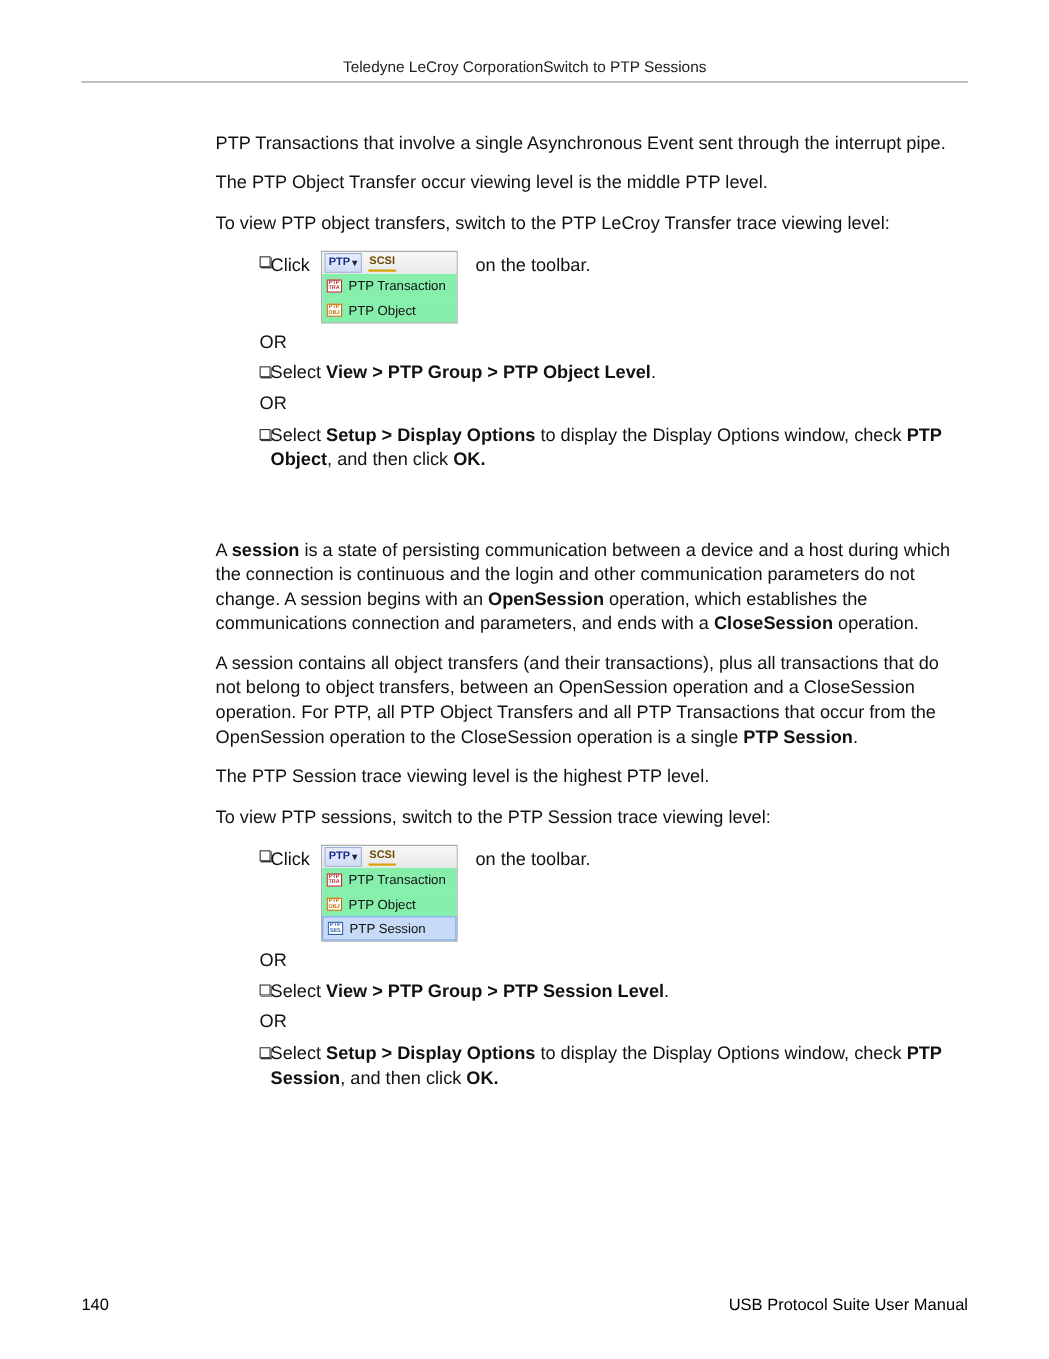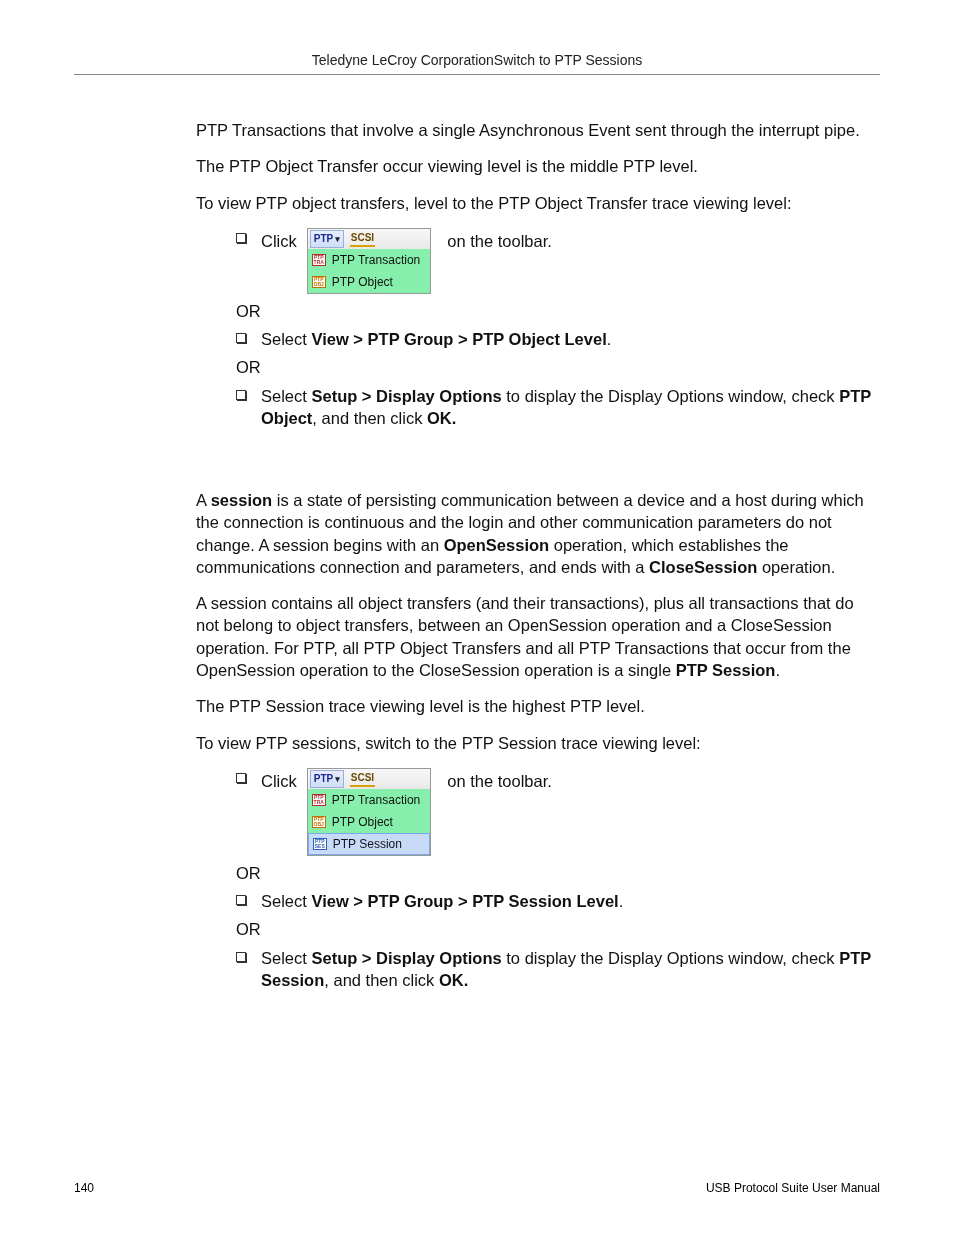--- a/index.html
+++ b/index.html
@@ -26,21 +26,21 @@
   }
   .content {
     margin-top: 44px;
     margin-left: 122px;
     font-size: 16.5px;
     line-height: 1.35;
     color: #111;
   }
   .content p { margin: 0 0 14px 0; }
   .bullet-block { margin-left: 40px; margin-bottom: 4px; }
-  .bullet-row { display:flex; align-items:flex-start; gap:15px; }
+  .bullet-row { display:flex; align-items:flex-start; gap:0; }
   .bullet-row .sq { width:10px; height:10px; border:1.5px solid #333; margin-top:5px; flex-shrink:0; }
   .bullet-row .sq.shadow { box-shadow: 1px 1px 0 #333; }
   .bullet-text { flex:1; }
   .or-text { margin: 6px 0 6px 40px; }
   .inline-row { display:flex; align-items:flex-start; gap:10px; }
   .click-label { margin-top:2px; }
   .menu-widget {
     border: 1px solid #999;
     background: #fff;
     display:inline-block;
@@ -95,37 +95,37 @@
   }
   .mini-icon.red { border-color:#b03030; color:#b03030; }
   .mini-icon.orange { border-color:#c07000; color:#c07000; }
   .mini-icon.blue { border-color:#3060b0; color:#3060b0; }
   .after-menu { margin-top:2px; margin-left:6px; }
   .footer {
     position:absolute;
     bottom: 40px;
     left:74px; right:74px;
     display:flex; justify-content:space-between;
-    font-size:12px;
+    font-size:15px;
   }
   b { font-weight:600; }
 </style>
 </head>
 <body>
 
 <div class="page">
   <div class="header">
     <span>Teledyne LeCroy Corporation</span>
     <span>Switch to PTP Sessions</span>
   </div>
 
   <div class="content">
     <p>PTP Transactions that involve a single Asynchronous Event sent through the interrupt pipe.</p>
     <p>The PTP Object Transfer occur viewing level is the middle PTP level.</p>
-    <p>To view PTP object transfers, level to the PTP Object Transfer trace viewing level:</p>
+    <p>To view PTP object transfers, switch to the PTP LeCroy Transfer trace viewing level:</p>
 
     <div class="bullet-block">
       <div class="bullet-row">
         <div class="sq shadow"></div>
         <div class="bullet-text inline-row">
           <span class="click-label">Click</span>
           <div style="display:inline-block;">
             <div class="menu-widget">
               <div class="menu-top">
                 <div class="ptp-btn">

